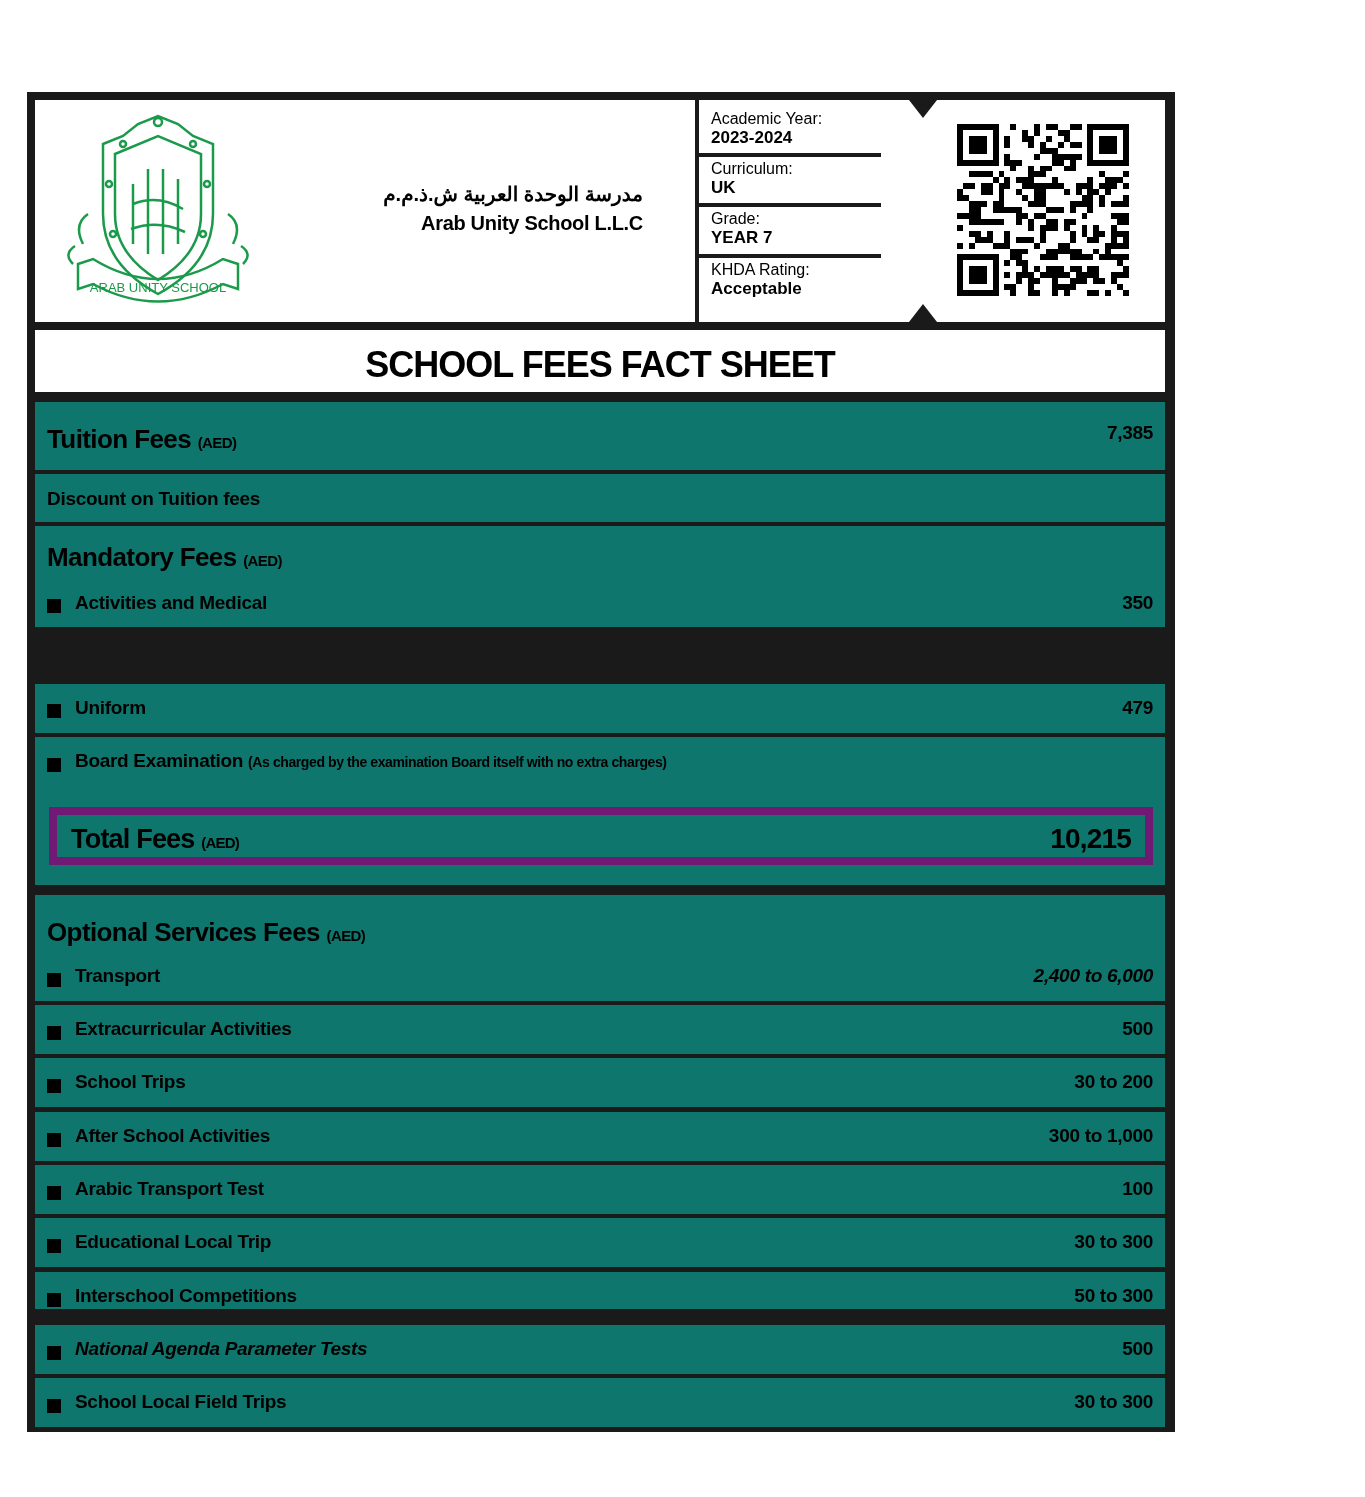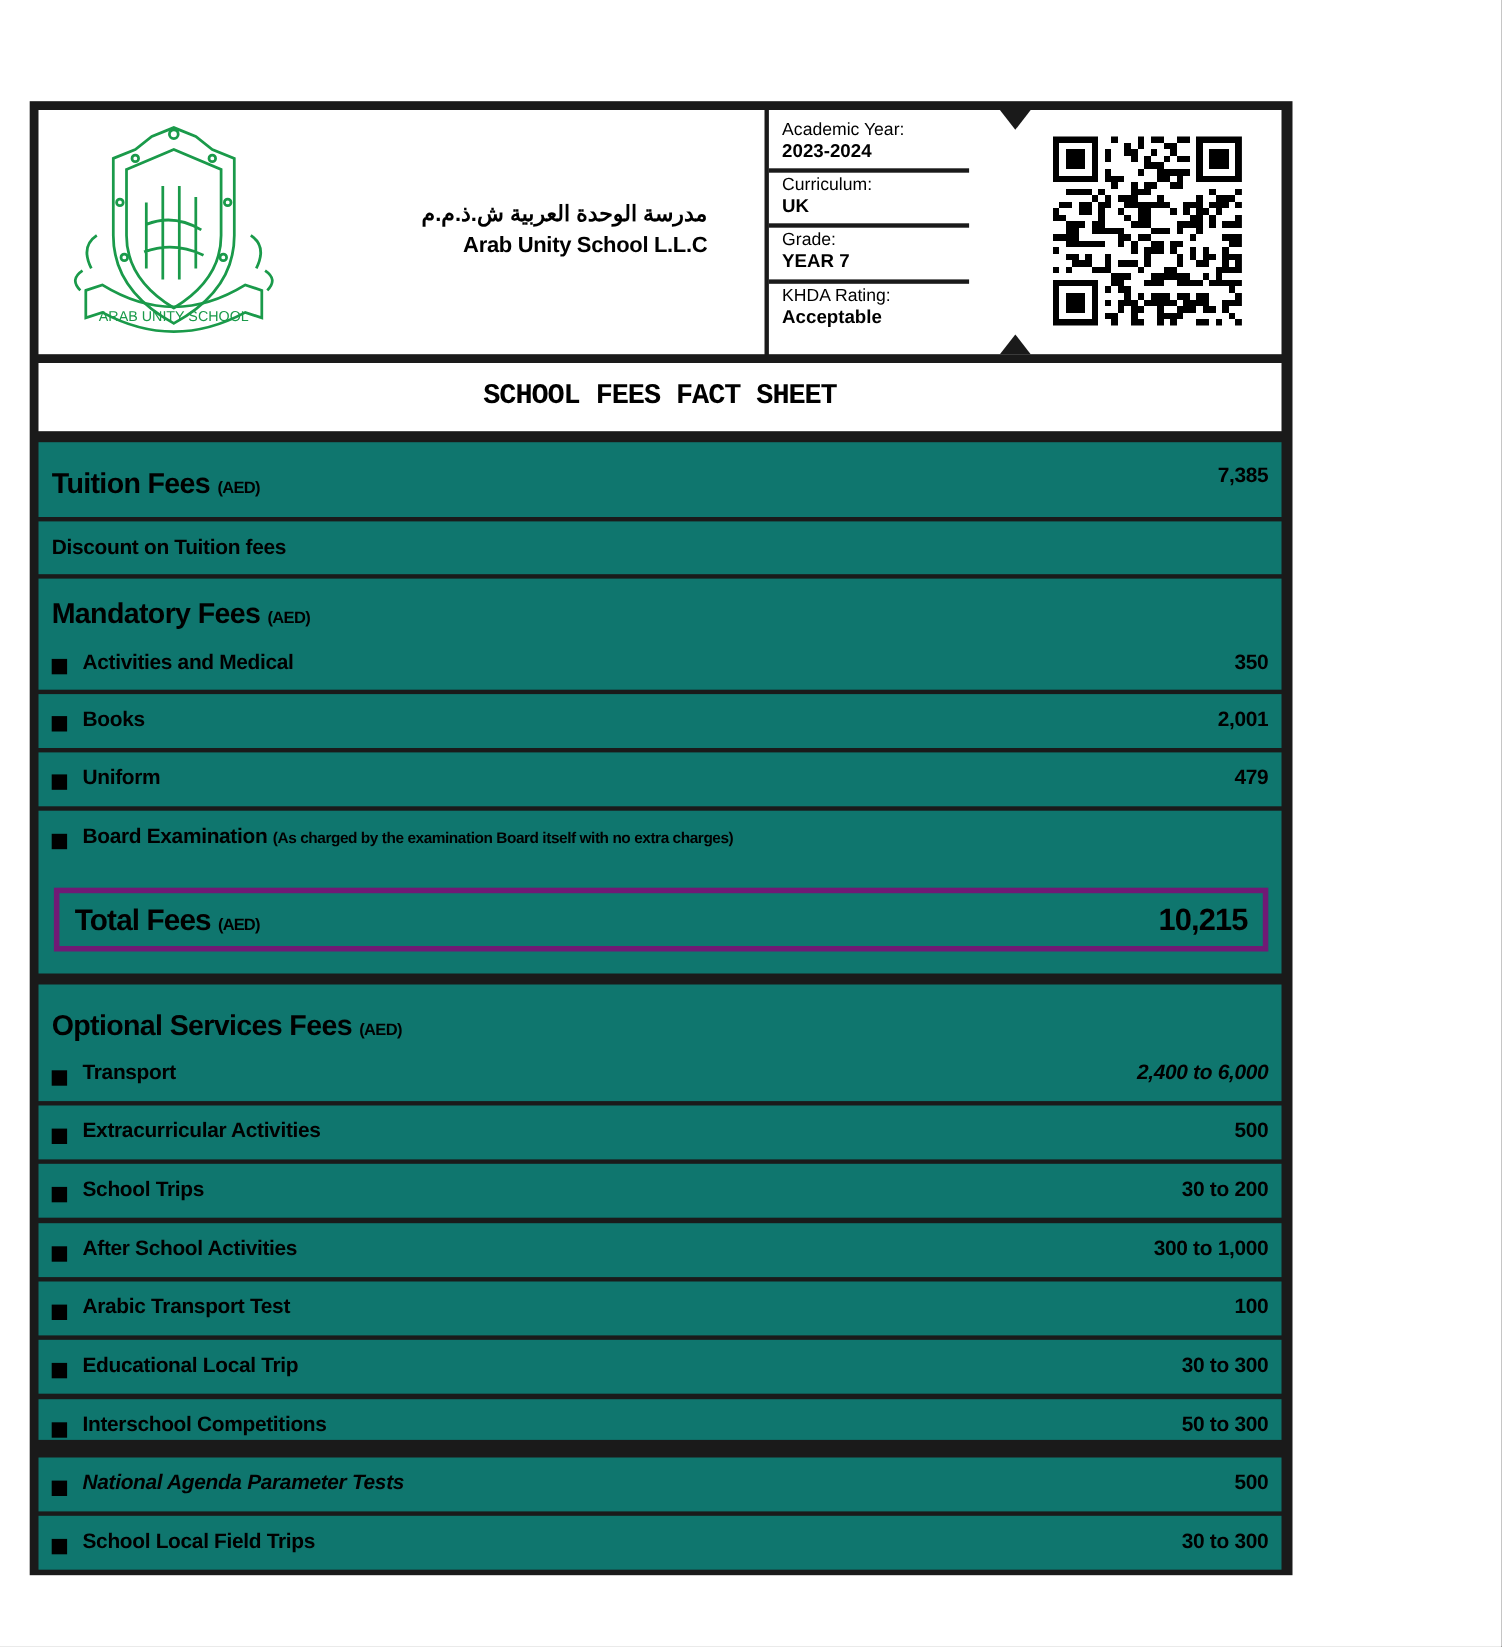--- a/index.html
+++ b/index.html
@@ -14,31 +14,31 @@
   .school-en { position: absolute; right: 52px; top: 112px; font-size: 20px; font-weight: bold; letter-spacing: -0.3px; }
   .info-cell { position: absolute; left: 0; width: 180px; box-sizing: border-box; padding-left: 12px; }
   .info-label { font-size: 16px; line-height: 18px; }
   .info-value { font-size: 17px; font-weight: bold; line-height: 19px; }
   .info-sep { position: absolute; left: 0; width: 182px; height: 4px; background: #1a1a1a; }
   .tri-top { position: absolute; left: 210px; top: 0; width: 0; height: 0; border-left: 14px solid transparent; border-right: 14px solid transparent; border-top: 18px solid #1a1a1a; }
   .tri-bot { position: absolute; left: 210px; bottom: 0; width: 0; height: 0; border-left: 14px solid transparent; border-right: 14px solid transparent; border-bottom: 18px solid #1a1a1a; }
   .qr { position: absolute; left: 258px; top: 24px; width: 172px; height: 172px; }
   
   .title-panel { left: 8px; top: 238px; width: 1130px; height: 62px; text-align: center; }
-  .title-panel span { display: inline-block; margin-top: 14px; font-size: 26px; font-weight: bold; letter-spacing: -1px; font-family: Liberation Mono, monospace; }
+  .title-panel span { display: inline-block; margin-top: 14px; font-size: 36px; font-weight: bold; letter-spacing: -1px; }
   
   .row { position: absolute; left: 8px; width: 1130px; background: #0f766e; box-sizing: border-box; }
   .row .lbl { position: absolute; left: 12px; font-weight: bold; font-size: 19px; letter-spacing: -0.3px; }
   .row .val { position: absolute; right: 12px; font-weight: bold; font-size: 19px; letter-spacing: -0.3px; }
   .row .bullet { position: absolute; left: 12px; width: 14px; height: 14px; background: #000; }
   .row .blbl { position: absolute; left: 40px; font-weight: bold; font-size: 19px; letter-spacing: -0.3px; }
   .sec-title { font-size: 26px !important; letter-spacing: -0.6px !important; }
   .aed { font-size: 15px; }
   .note { font-size: 14px; letter-spacing: -0.4px; }
-  .total-box { position: absolute; left: 14px; top: 70px; width: 1104px; height: 58px; border: 5px solid #701a75; box-sizing: border-box; }
+  .total-box { position: absolute; left: 14px; top: 70px; width: 1104px; height: 58px; border: 8px solid #701a75; box-sizing: border-box; }
   .total-box .tl { position: absolute; left: 14px; top: 9px; font-size: 27px; font-weight: bold; letter-spacing: -0.8px; }
   .total-box .tv { position: absolute; right: 14px; top: 8px; font-size: 28px; font-weight: bold; letter-spacing: -0.8px; }
 </style>
 </head>
 <body>
 
 <div class="sheet">
 
   <div class="panel hdr-left">
     <svg class="logo" viewBox="0 0 190 192">
@@ -396,25 +396,20 @@
     <span class="lbl" style="top:14px;">Discount on Tuition fees</span>
     <span class="val" style="top:14px;"></span>
   </div>
 
   <div class="row" style="top:434px;height:101px;">
     <span class="lbl sec-title" style="top:16px;"><span>Mandatory Fees</span> <span class="aed">(AED)</span></span>
     <span class="bullet" style="top:73px;"></span>
     <span class="blbl" style="top:66px;">Activities and Medical</span>
     <span class="val" style="top:66px;">350</span>
   </div>
-  <div class="row" style="top:539px;height:49px;">
-    <span class="bullet" style="top:20px;"></span>
-    <span class="blbl" style="top:13px;">Books</span>
-    <span class="val" style="top:13px;">2,001</span>
-  </div>
   <div class="row" style="top:592px;height:49px;">
     <span class="bullet" style="top:20px;"></span>
     <span class="blbl" style="top:13px;">Uniform</span>
     <span class="val" style="top:13px;">479</span>
   </div>
   <div class="row" style="top:645px;height:148px;">
     <span class="bullet" style="top:21px;"></span>
     <span class="blbl" style="top:13px;"><span>Board Examination</span> <span class="note">(As charged by the examination Board itself with no extra charges)</span></span>
     <div class="total-box">
       <span class="tl"><span>Total Fees</span> <span class="aed">(AED)</span></span>

